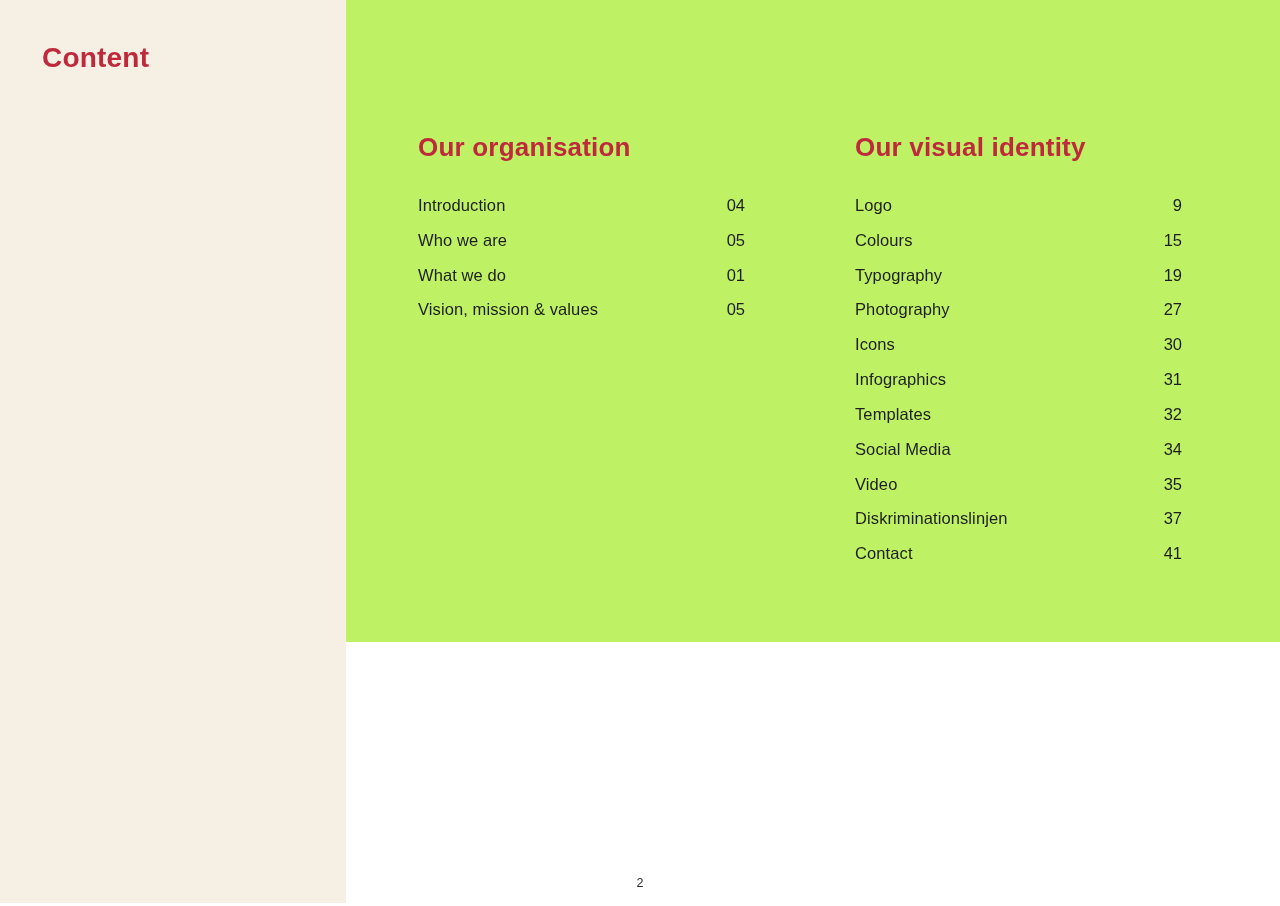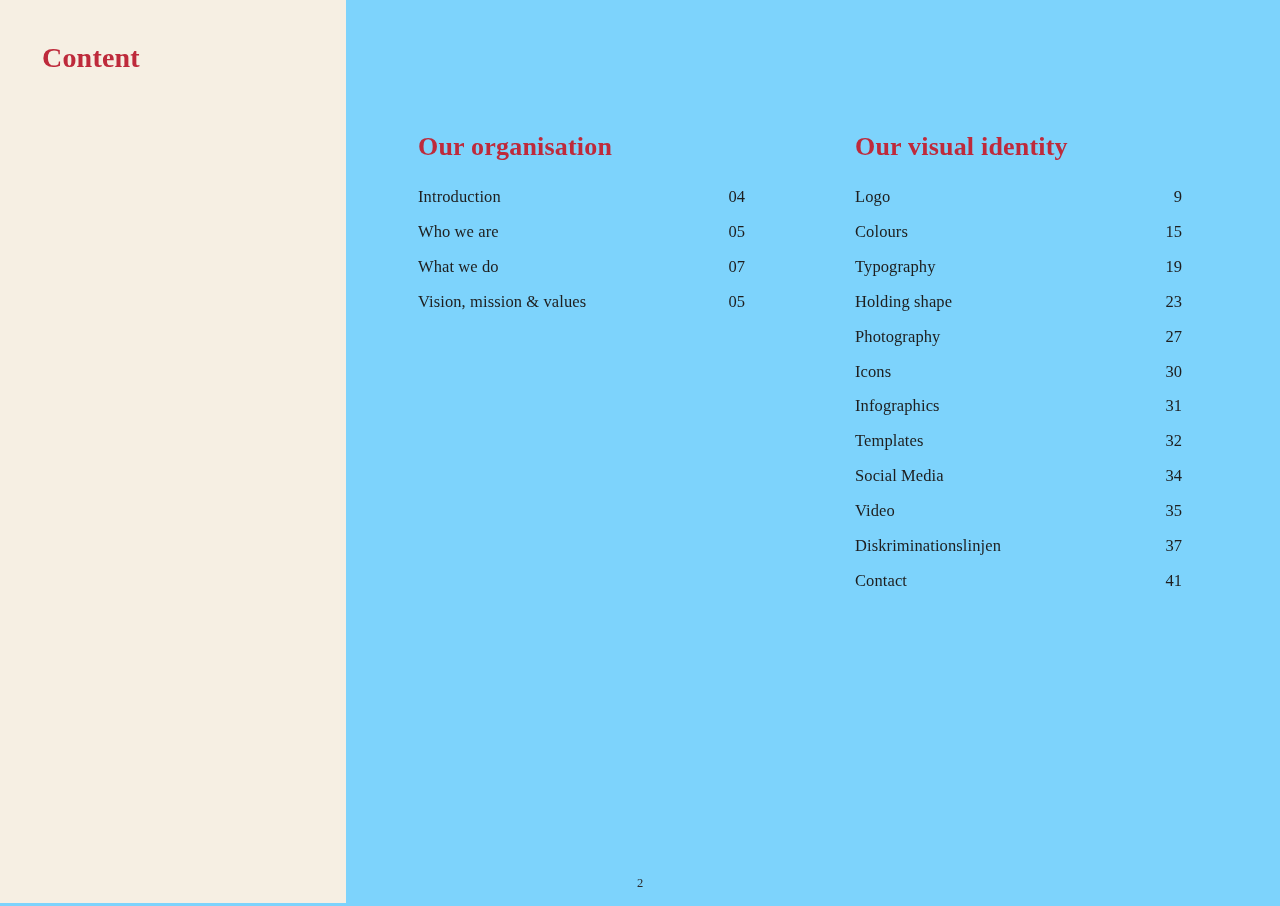--- a/index.html
+++ b/index.html
@@ -7,23 +7,22 @@
     padding: 0;
     width: 1280px;
     height: 906px;
     background: #ffffff;
     font-family: "Liberation Sans", "DejaVu Sans", sans-serif;
     overflow: hidden;
   }
   .page {
     position: relative;
     width: 1280px;
-    height: 906px;
-    background: #7dd3fc;
-    font-family: Liberation Serif, serif;
+    height: 642px;
+    background: #bef264;
   }
   .sidebar {
     position: absolute;
     left: 0;
     top: 0;
     width: 346px;
     height: 903px;
     background: var(--cream, #F6EFE3);
   }
   .sidebar-title {
@@ -50,21 +49,21 @@
     letter-spacing: 0.2px;
     margin: 0 0 19px 0;
   }
   .toc-list {
     margin: 0;
     padding: 0;
   }
   .toc-row {
     height: 34.85px;
     display: flex;
-    align-items: center;
+    align-items: flex-end;
     justify-content: space-between;
   }
   .toc-label {
     font-size: 16.5px;
     color: var(--text, #1E1E1E);
     letter-spacing: 0.1px;
     white-space: nowrap;
   }
   .toc-page {
     font-size: 16.5px;
@@ -97,21 +96,21 @@
       <div class="toc-row">
         <span class="toc-label">Introduction</span>
         <span class="toc-page">04</span>
       </div>
       <div class="toc-row">
         <span class="toc-label">Who we are</span>
         <span class="toc-page">05</span>
       </div>
       <div class="toc-row">
         <span class="toc-label">What we do</span>
-        <span class="toc-page">07</span>
+        <span class="toc-page">01</span>
       </div>
       <div class="toc-row">
         <span class="toc-label">Vision, mission &amp; values</span>
         <span class="toc-page">05</span>
       </div>
     </div>
   </div>
 
   <div class="toc-col col-2">
     <h2 class="toc-heading">Our visual identity</h2>
@@ -120,24 +119,20 @@
         <span class="toc-label">Logo</span>
         <span class="toc-page">9</span>
       </div>
       <div class="toc-row">
         <span class="toc-label">Colours</span>
         <span class="toc-page">15</span>
       </div>
       <div class="toc-row">
         <span class="toc-label">Typography</span>
         <span class="toc-page">19</span>
-      </div>
-      <div class="toc-row">
-        <span class="toc-label">Holding shape</span>
-        <span class="toc-page">23</span>
       </div>
       <div class="toc-row">
         <span class="toc-label">Photography</span>
         <span class="toc-page">27</span>
       </div>
       <div class="toc-row">
         <span class="toc-label">Icons</span>
         <span class="toc-page">30</span>
       </div>
       <div class="toc-row">

